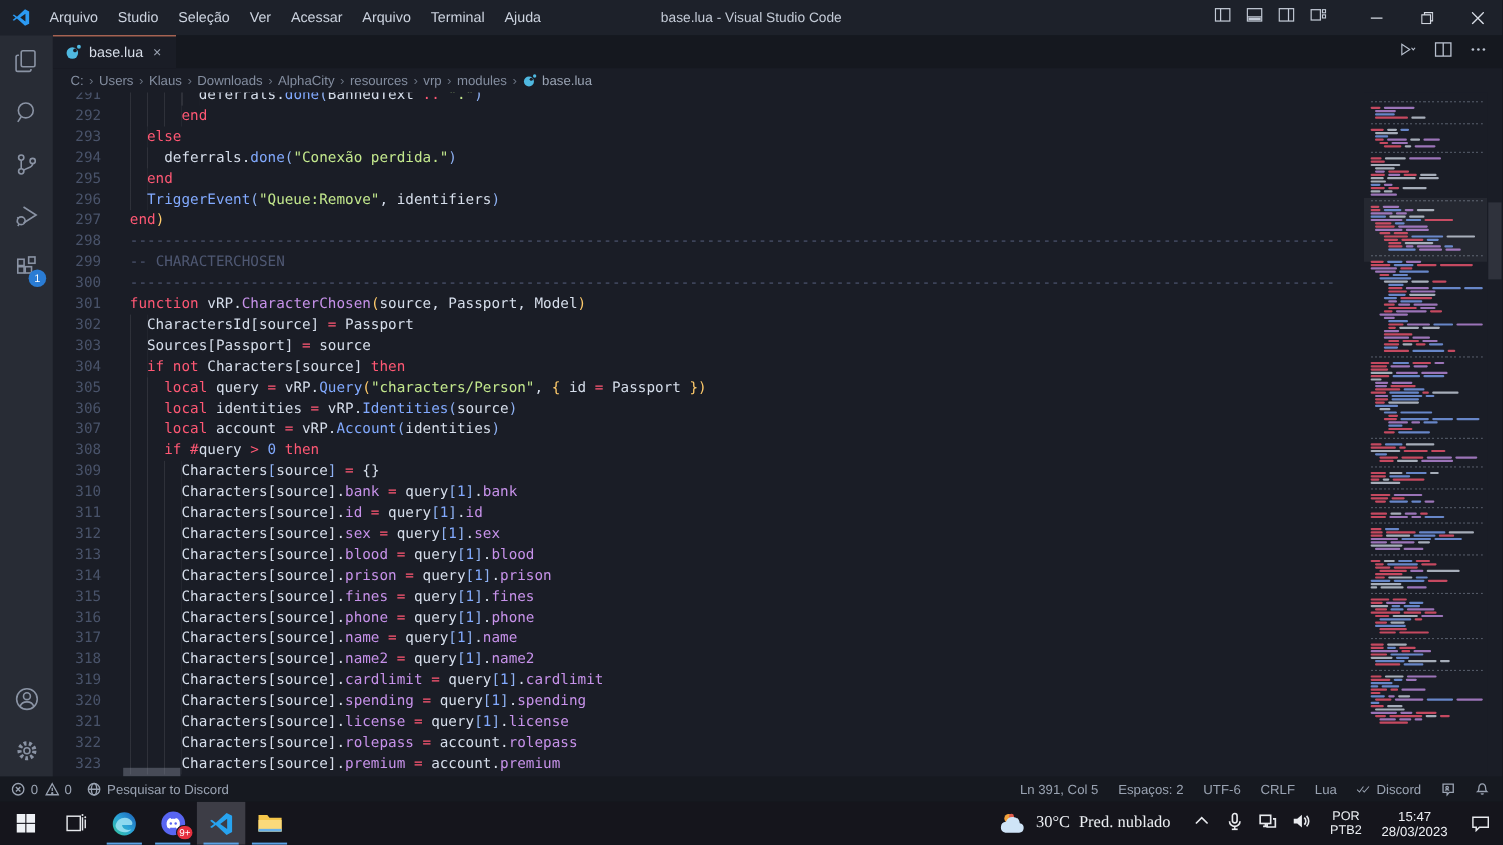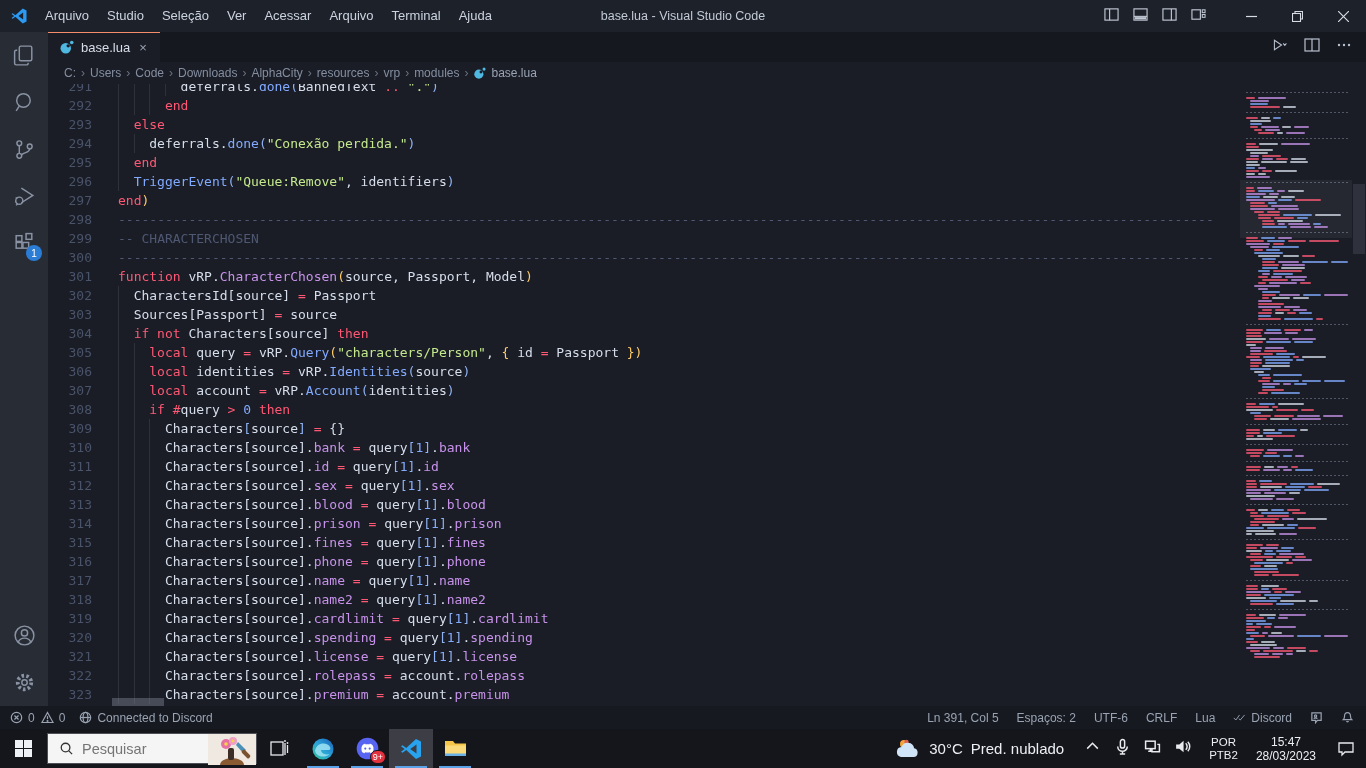--- a/index.html
+++ b/index.html
@@ -83,21 +83,21 @@
   .tb-search { width:210px; margin:4px 0; background:#f5f5f5; border:1px solid #4e4e56;
     display:flex; align-items:center; position:relative; }
   .tb-search svg.mag { width:15px; height:15px; margin:0 8px 0 11px; }
   .tb-search input { border:0; outline:0; background:transparent; font-size:14.5px; color:#222;
     width:110px; font-family:"Liberation Sans",sans-serif; }
   .tb-search .daily-img { position:absolute; right:0; top:0; bottom:0; width:48px; }
   .tb-btn { width:44px; display:flex; align-items:center; justify-content:center; position:relative; }
   .tb-btn.active-app { background:#3d3d46; }
   .tb-btn .runline { position:absolute; bottom:0; left:6px; right:6px; height:2.5px; background:#5ba3e6; }
   .tb-right { margin-left:auto; display:flex; align-items:center; }
-  .weather { display:flex; align-items:center; gap:8px; padding:0 10px; color:#eceff3; font-size:15px; }
+  .weather { display:flex; align-items:center; gap:8px; padding:0 10px; color:#eceff3; font-size:15px;font-family:Liberation Serif, serif; }
   .tray-icons { display:flex; align-items:center; gap:13px; padding:0 10px; }
   .tray-icons svg { width:17px; height:17px; stroke:#e8eaee; fill:none; stroke-width:1.4; }
   .lang-block { text-align:center; color:#eceff3; font-size:11.5px; line-height:13px; padding:0 8px; }
   .clock-block { text-align:center; color:#eceff3; font-size:12px; line-height:14px; padding:0 10px; }
   .action-center { width:40px; display:flex; align-items:center; justify-content:center; }
 </style>
 </head>
 <body>
 
 <div class="stage">
@@ -237,21 +237,21 @@
               <circle cx="13" cy="8" r="1.2" fill="#b9c1cf"></circle>
             </svg></span>
       </div>
     </div>
 
     <div class="breadcrumb" id="breadcrumb">
         <span>C:</span>
         <span class="bc-sep">›</span>
         <span>Users</span>
         <span class="bc-sep">›</span>
-        <span>Code</span>
+        <span>Klaus</span>
         <span class="bc-sep">›</span>
         <span>Downloads</span>
         <span class="bc-sep">›</span>
         <span>AlphaCity</span>
         <span class="bc-sep">›</span>
         <span>resources</span>
         <span class="bc-sep">›</span>
         <span>vrp</span>
         <span class="bc-sep">›</span>
         <span>modules</span>
@@ -963,21 +963,21 @@
             <circle cx="7" cy="10.8" r="0.5"></circle>
           </svg>
         <span>0</span>
       </span>
       <span class="sb-item" style="margin-left:8px">
         <svg viewBox="0 0 14 14">
             <circle cx="7" cy="7" r="5.6"></circle>
             <ellipse cx="7" cy="7" rx="2.6" ry="5.6"></ellipse>
             <line x1="1.4" y1="7" x2="12.6" y2="7"></line>
           </svg>
-        <span>Connected to Discord</span>
+        <span>Pesquisar to Discord</span>
       </span>
     </div>
     <div class="sb-right">
       <span class="sb-item">Ln 391, Col 5</span>
       <span class="sb-item">Espaços: 2</span>
       <span class="sb-item">UTF-6</span>
       <span class="sb-item">CRLF</span>
       <span class="sb-item">Lua</span>
       <span class="sb-item">
         <svg viewBox="0 0 18 14">
@@ -1002,38 +1002,20 @@
     </div>
   </div>
 
   <div class="taskbar">
     <div class="tb-start">
       <svg width="17" height="17" viewBox="0 0 17 17">
         <rect x="0" y="0" width="8" height="8" fill="#eef1f5"></rect>
           <rect x="9" y="0" width="8" height="8" fill="#eef1f5"></rect>
         <rect x="0" y="9" width="8" height="8" fill="#eef1f5"></rect>
           <rect x="9" y="9" width="8" height="8" fill="#eef1f5"></rect>
-      </svg>
-    </div>
-    <div class="tb-search">
-      <svg class="mag" viewBox="0 0 16 16">
-          <circle cx="7" cy="7" r="4.6" fill="none" stroke="#333" stroke-width="1.4"></circle>
-          <line x1="10.5" y1="10.5" x2="14" y2="14" stroke="#333" stroke-width="1.4"></line>
-        </svg>
-      <input type="text" style="color: rgb(51, 51, 51);" placeholder="Pesquisar">
-      <svg class="daily-img" viewBox="0 0 48 31">
-        <rect x="0" y="0" width="48" height="31" fill="#efe9e2"></rect>
-        <path d="M12 31 C12 22 36 22 36 31 Z" fill="#8a5a33"></path>
-        <rect x="20" y="14" width="6" height="12" rx="2" fill="#3c2e26"></rect>
-        <circle cx="18" cy="10" r="5" fill="#e66fa3"></circle>
-          <circle cx="25" cy="7" r="4" fill="#f0a0c5"></circle>
-        <circle cx="18" cy="10" r="1.8" fill="#f7d24b"></circle>
-          <circle cx="25" cy="7" r="1.4" fill="#f7d24b"></circle>
-        <path d="M30 8 L38 16 L35 19 L28 11 Z" fill="#4a90b8"></path>
-          <rect x="36" y="15" width="4" height="10" rx="1.5" transform="rotate(-45 38 20)" fill="#7a5230"></rect>
       </svg>
     </div>
     <div class="tb-btn">
       <svg width="19" height="19" viewBox="0 0 19 19">
         <rect x="1" y="3" width="12" height="13" fill="none" stroke="#e8eaee" stroke-width="1.3"></rect>
         <path d="M15 4 V16 M17.5 6 V14" stroke="#e8eaee" stroke-width="1.3"></path>
         <circle cx="15" cy="2" r="0.9" fill="#e8eaee"></circle>
           <circle cx="17.5" cy="4" r="0.9" fill="#e8eaee"></circle>
       </svg>
     </div>

